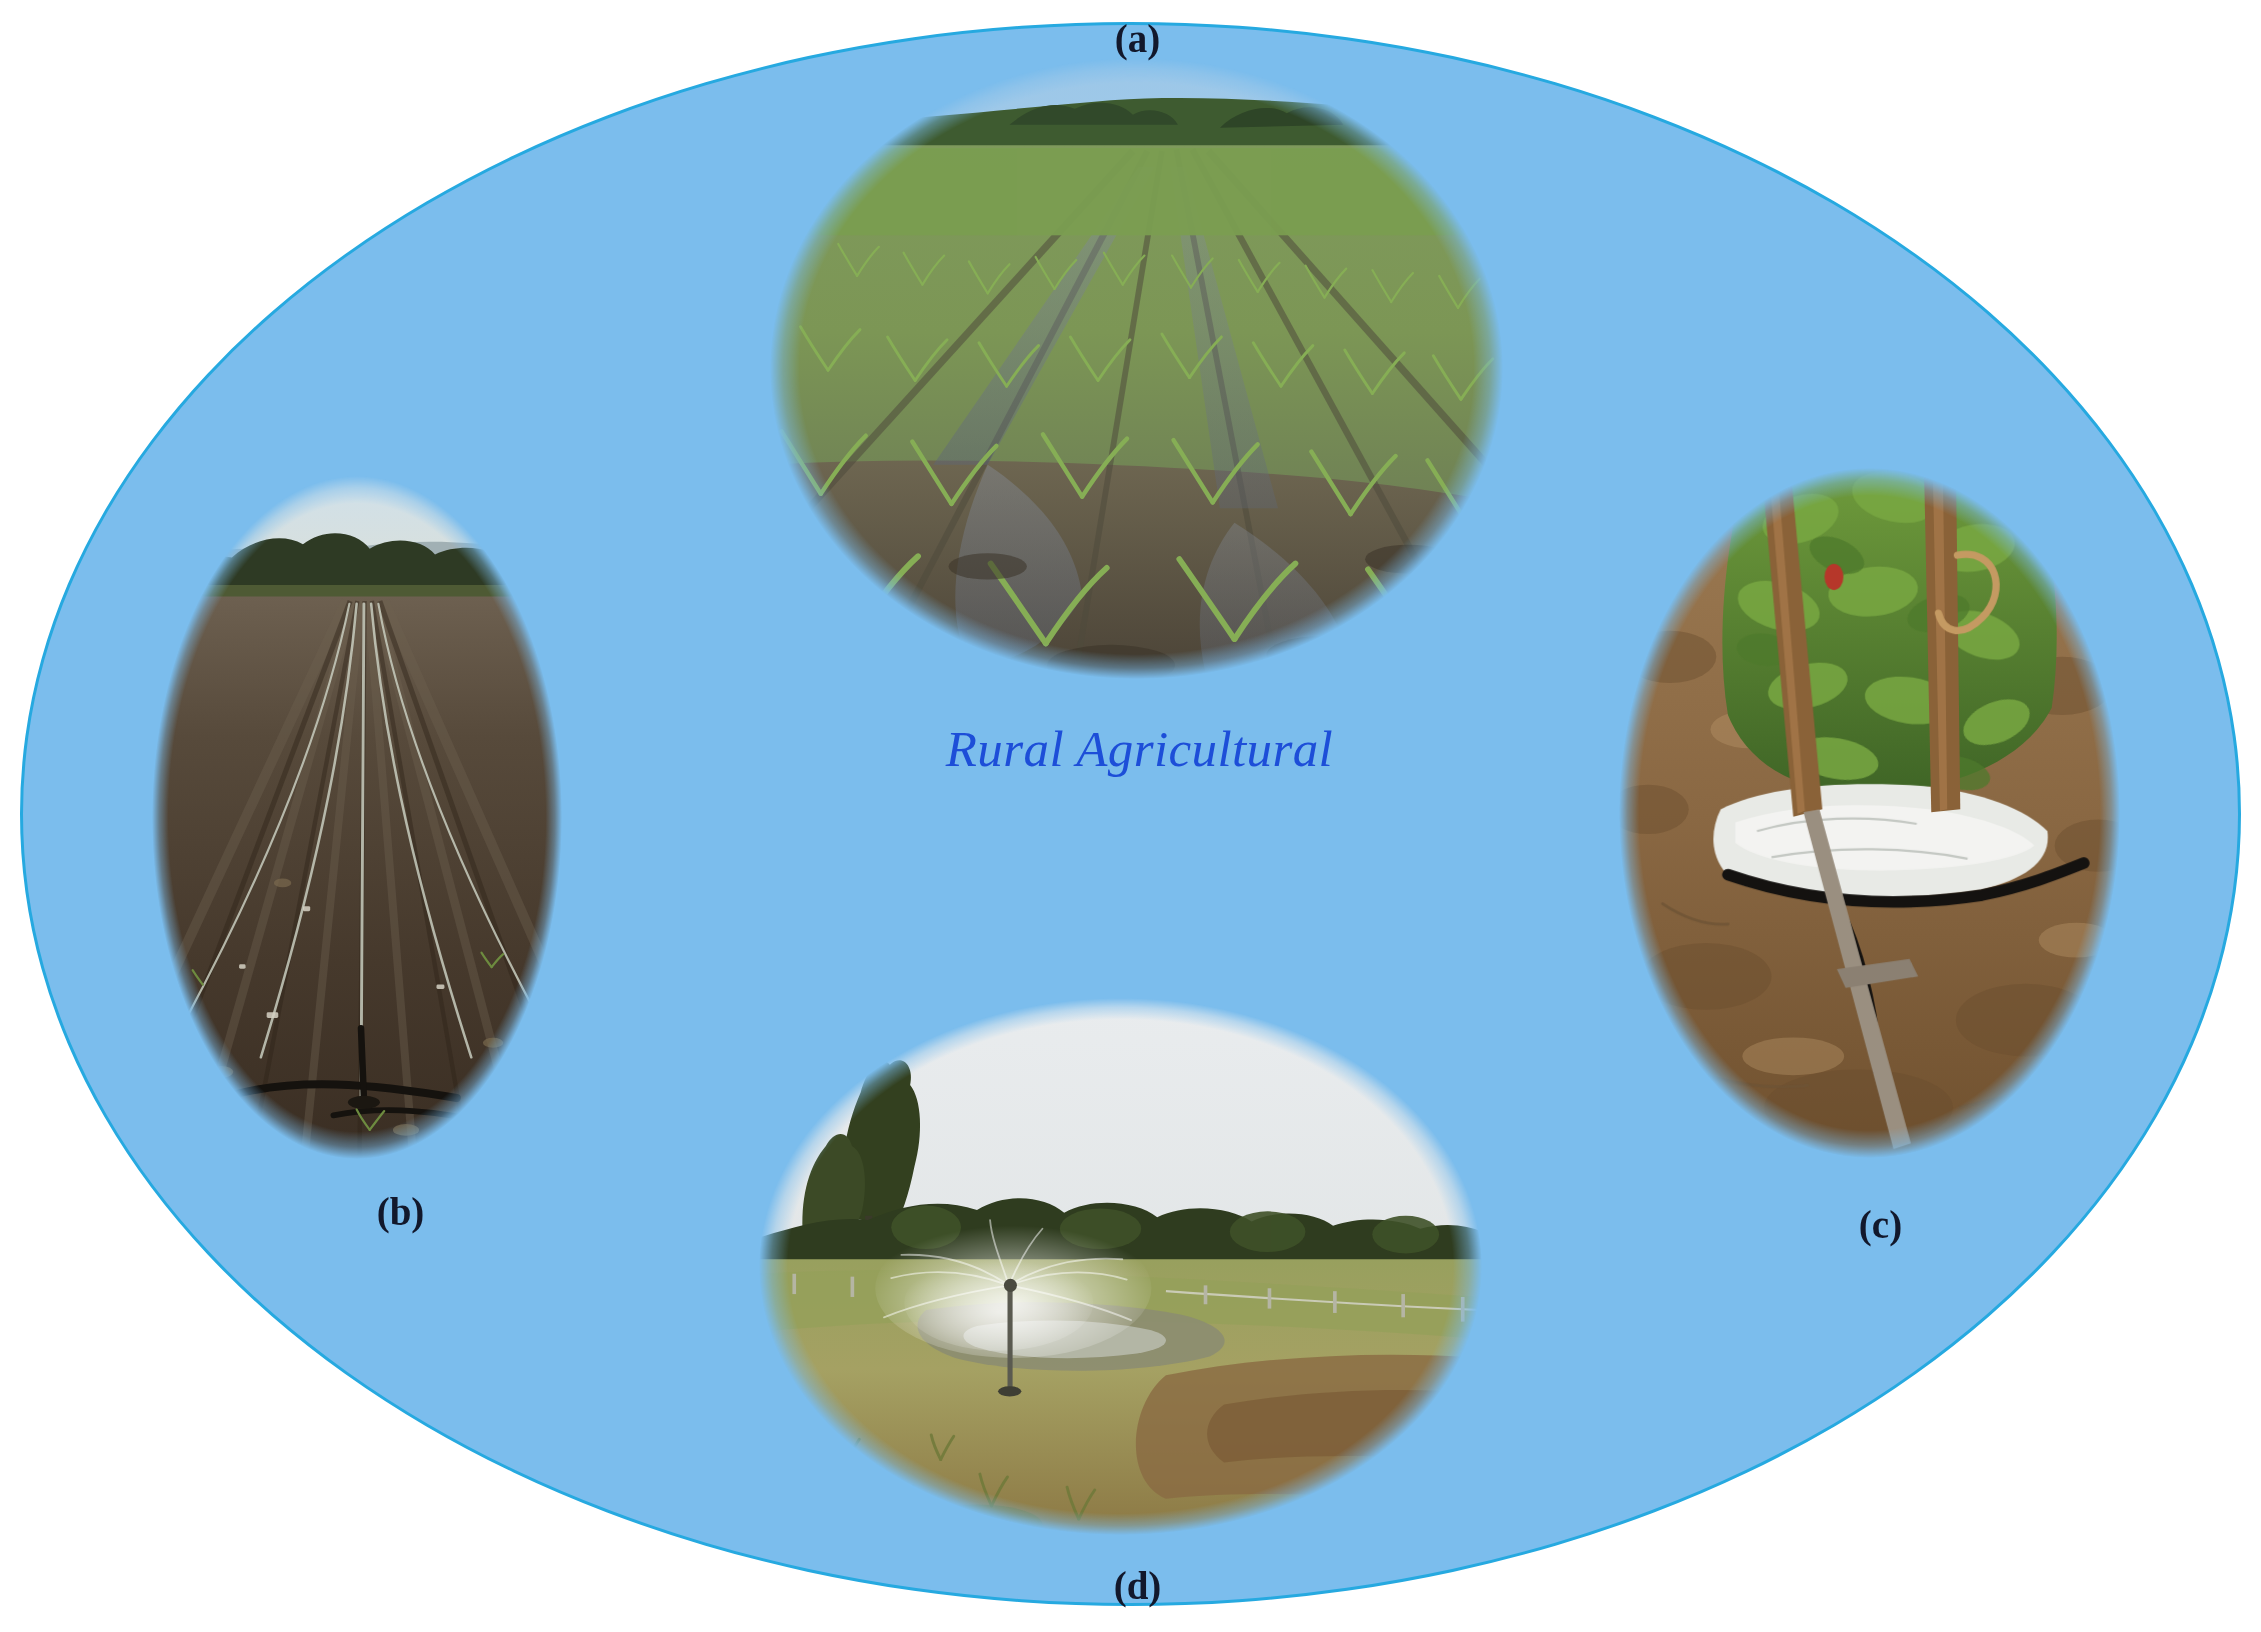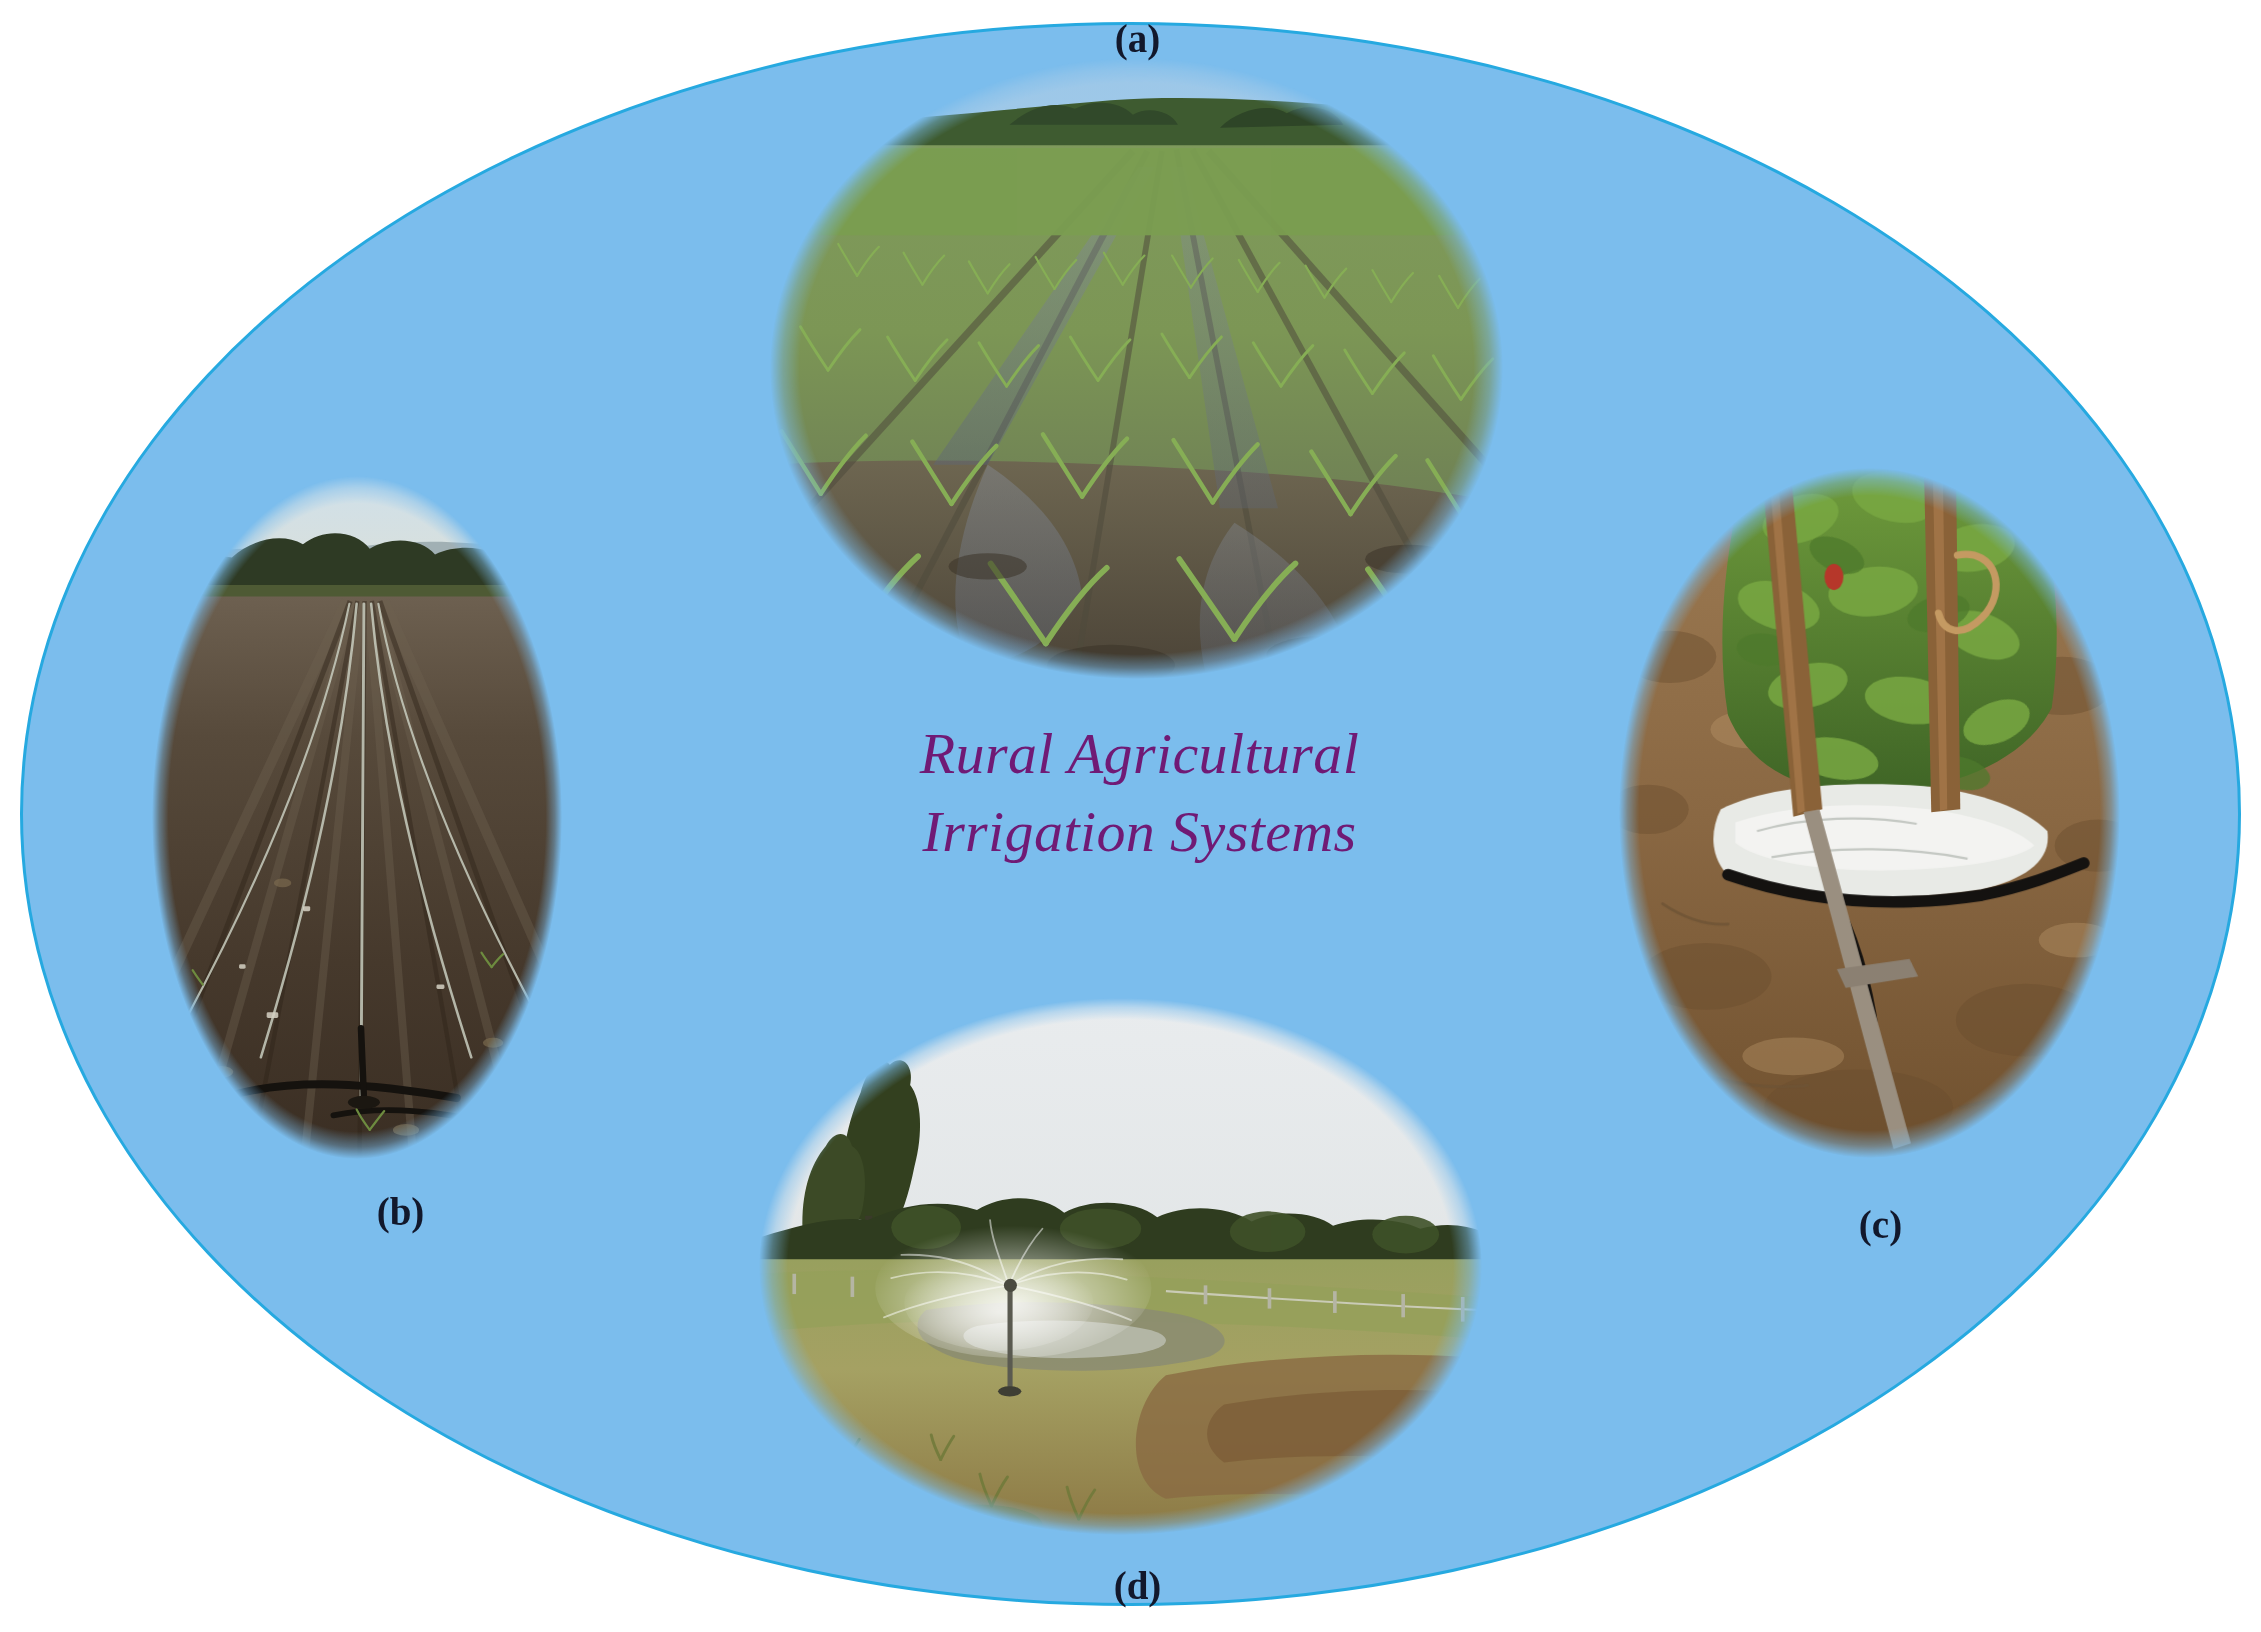--- a/index.html
+++ b/index.html
@@ -55,23 +55,23 @@
 
   
   .center-title {
     position: absolute;
     left: 733px;
     top: 715px;
     width: 813px;
     text-align: center;
     font-family: "Liberation Serif", "DejaVu Serif", serif;
     font-style: italic;
-    font-size: 58px;
+    font-size: 51px;
     line-height: 1.35;
-    color: #701a75;
+    color: #1d4ed8;
     letter-spacing: 0.4px;
   }
   .center-title .line { display: block; white-space: nowrap; }
 
   
   .panel-label {
     position: absolute;
     font-family: "Liberation Serif", "DejaVu Serif", serif;
     font-weight: bold;
     font-size: 39px;
@@ -485,21 +485,20 @@
       <g fill="#6E7A3C" opacity="0.5">
         <ellipse cx="100" cy="700" rx="70" ry="26"></ellipse>
         <ellipse cx="300" cy="726" rx="90" ry="28"></ellipse>
         <ellipse cx="20" cy="600" rx="60" ry="24"></ellipse>
       </g>
     </svg>
   </div>
 
   <div class="center-title">
     <span class="line">Rural Agricultural</span>
-    <span class="line">Irrigation Systems</span>
   </div>
 
   <div class="panel-label" id="label-a">(a)</div>
   <div class="panel-label" id="label-b">(b)</div>
   <div class="panel-label" id="label-c">(c)</div>
   <div class="panel-label" id="label-d">(d)</div>
 
 </div>
 
 

